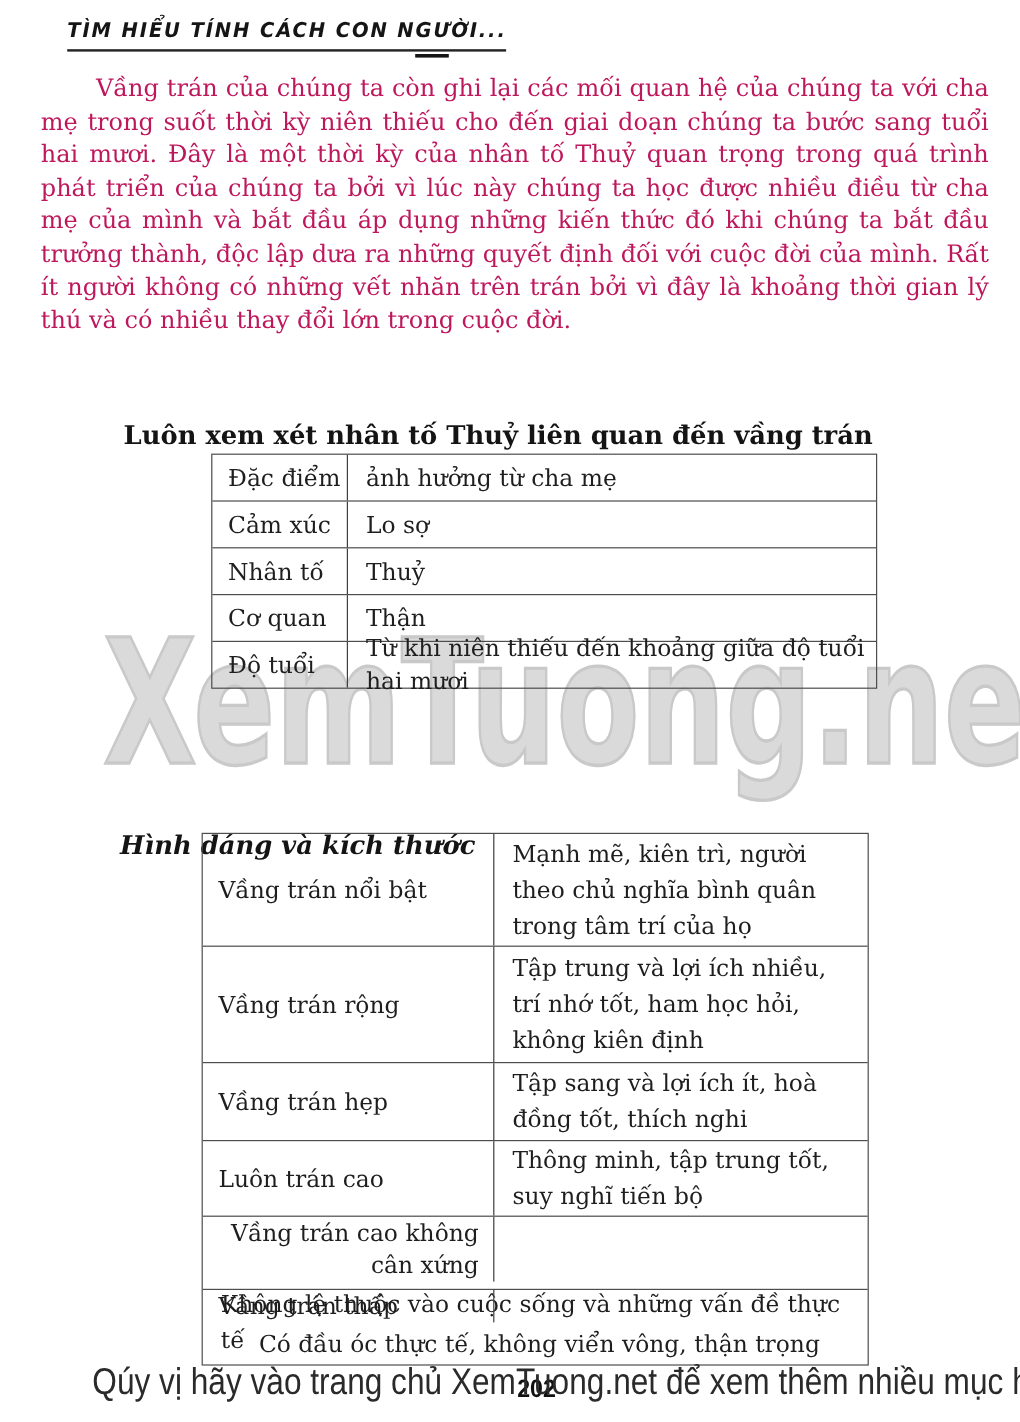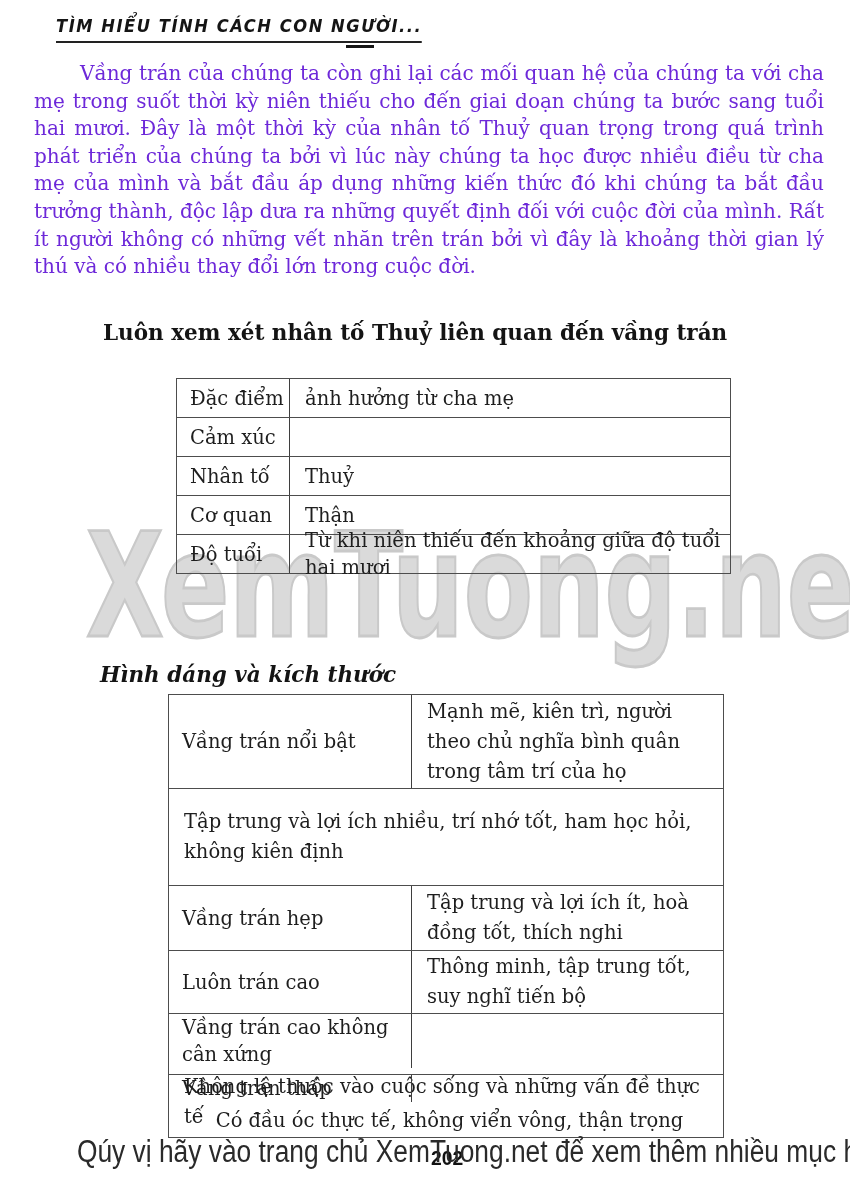--- a/index.html
+++ b/index.html
@@ -22,26 +22,27 @@
   }
   .running-head-dash {
     position:absolute; left:346px; top:45px; width:28px; height:3px;
     background:#151515;
   }
 
   
   .intro {
     position:absolute; left:34px; top:60px; width:790px;
     font-size:20px; line-height:27.6px; text-align:justify;
-    text-indent:46px; color:#6d28d9;
+    text-indent:46px; color:#be185d;
   }
 
   .section-heading {
     position:absolute; font-weight:bold; font-size:21.5px; color:#141414;
     white-space:nowrap;
+    margin-top:31px;
   }
   .h-sec1 { left:103px; top:320px; }
   .h-sec2 { left:100px; top:662px;font-style:italic; }
 
   
   .tbl {
     position:absolute; border:1px solid #4d4d4d; background:transparent;
     z-index:2; font-size:19.5px;
   }
   .tbl .row { display:flex; align-items:center; }
@@ -52,21 +53,21 @@
   }
   .tbl .c2 { flex:1 1 auto; padding:4px 8px 4px 15px; line-height:30px; }
 
   .tbl1 { left:176px; top:378px; width:553px; }
   .tbl1 .c1 { width:113px; }
   .tbl1 .row { height:38px; }
   .tbl1 .row:nth-child(6) { height:66px; }
   .tbl1 .c2 { line-height:27px; }
 
   .tbl2 { left:168px; top:694px; width:554px; }
-  .tbl2 .c1 { width:243px; padding-right:0; line-height:27px; }
+  .tbl2 .c1 { width:243px; padding-right:12px; line-height:27px;text-align:right; }
   .tbl2 .row:nth-child(1) { height:93px; }
   .tbl2 .row:nth-child(2) { height:96px; }
   .tbl2 .row:nth-child(3) { height:64px; }
   .tbl2 .row:nth-child(4) { height:62px; }
   .tbl2 .row:nth-child(5) { height:60px;flex-direction:column; }
   .tbl2 .row:nth-child(6) { height:62px;flex-direction:column; }
 
   
   .watermark {
     position:absolute; left:86px; top:514px; z-index:1;
@@ -110,20 +111,21 @@
 
   <div class="section-heading h-sec1">Luôn xem xét nhân tố Thuỷ liên quan đến vầng trán</div>
 
   <div class="tbl tbl1">
     <div class="row">
       <div class="c1">Đặc điểm</div>
       <div class="c2">ảnh hưởng từ cha mẹ</div>
     </div>
     <div class="row">
       <div class="c1">Cảm xúc</div>
+      <div class="c2">Lo sợ</div>
     </div>
     <div class="row">
       <div class="c1">Nhân tố</div>
       <div class="c2">Thuỷ</div>
     </div>
     <div class="row">
       <div class="c1">Cơ quan</div>
       <div class="c2">Thận</div>
     </div>
     <div class="row">
@@ -135,25 +137,26 @@
   <div class="watermark">XemTuong.net</div>
 
   <div class="section-heading h-sec2">Hình dáng và kích thước</div>
 
   <div class="tbl tbl2">
     <div class="row">
       <div class="c1">Vầng trán nổi bật</div>
       <div class="c2">Mạnh mẽ, kiên trì, người theo chủ nghĩa bình quân trong tâm trí của họ</div>
     </div>
     <div class="row">
+      <div class="c1">Vầng trán rộng</div>
       <div class="c2">Tập trung và lợi ích nhiều, trí nhớ tốt, ham học hỏi, không kiên định</div>
     </div>
     <div class="row">
       <div class="c1">Vầng trán hẹp</div>
-      <div class="c2">Tập trung và lợi ích ít, hoà đồng tốt, thích nghi</div>
+      <div class="c2">Tập sang và lợi ích ít, hoà đồng tốt, thích nghi</div>
     </div>
     <div class="row">
       <div class="c1">Luôn trán cao</div>
       <div class="c2">Thông minh, tập trung tốt, suy nghĩ tiến bộ</div>
     </div>
     <div class="row">
       <div class="c1">Vầng trán cao không cân xứng</div>
       <div class="c2">Không lệ thuộc vào cuộc sống và những vấn đề thực tế</div>
     </div>
     <div class="row">

